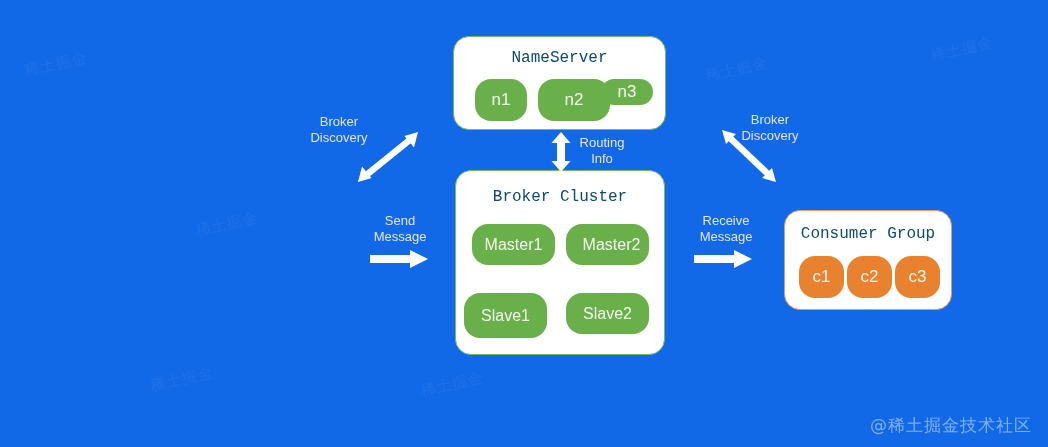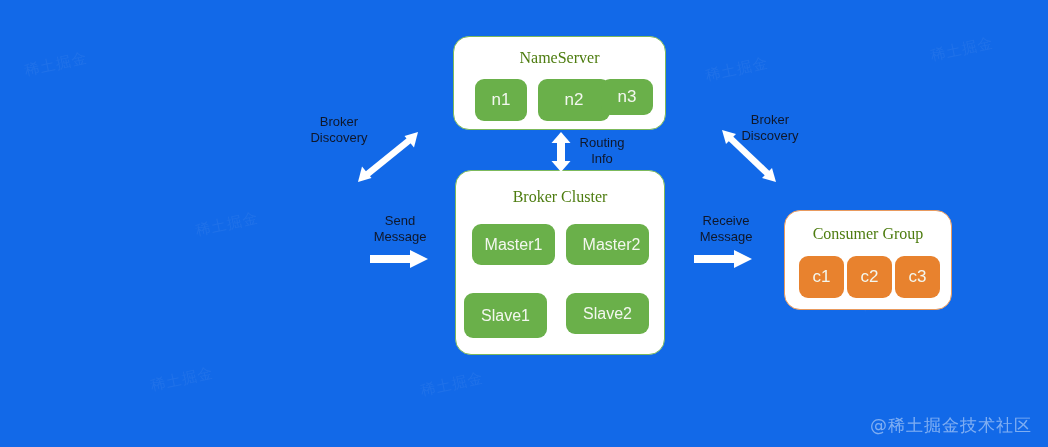--- a/index.html
+++ b/index.html
@@ -38,43 +38,43 @@
     box-sizing: border-box;
   }
   .panel.green-edge { border: 1.5px solid #7cb95c; }
   .panel.orange-edge { border: 1.5px solid #e89a5e; }
 
   .panel-title {
     position: absolute;
     left: 0;
     width: 100%;
     text-align: center;
-    color: #4d7c0f;
+    color: #0c4a6e;
     font-size: 16px;
-    font-family: Liberation Serif, serif;
+    font-family: Liberation Mono, monospace;
   }
 
   
   .chip {
     position: absolute;
-    border-radius: 9px;
+    border-radius: 16px;
     display: flex;
     align-items: center;
     justify-content: center;
     color: #f3f7ef;
     box-sizing: border-box;
     font-family: "Liberation Sans", sans-serif;
   }
   .chip.green { background: #6ab04a; }
   .chip.orange { background: #e8822e; }
 
   
   .arrow-label {
     position: absolute;
-    color: #0f172a;
+    color: #e5e5e5;
     font-size: 13px;
     line-height: 16px;
     text-align: center;
     font-family: "Liberation Sans", sans-serif;
     white-space: pre-line;
   }
   .arrow-svg { position: absolute; overflow: visible; }
 
   
   .corner-wm {
@@ -99,21 +99,21 @@
   <div class="bg-wm" style="left:705px; top:60px;">稀土掘金</div>
   <div class="bg-wm" style="left:930px; top:40px;">稀土掘金</div>
   <div class="bg-wm" style="left:480px; top:60px;">稀土掘金</div>
   <div class="bg-wm" style="left:195px; top:215px;">稀土掘金</div>
   <div class="bg-wm" style="left:860px; top:290px;">稀土掘金</div>
 
   <div class="panel green-edge" style="left:453px; top:36px; width:213px; height:94px;">
     <div class="panel-title" style="top:12px;">NameServer</div>
     <div class="chip green" style="left:21px; top:42px; width:52px; height:42px; font-size:17px;">n1</div>
     <div class="chip green" style="left:84px; top:42px; width:72px; height:42px; font-size:17px;">n2</div>
-    <div class="chip green" style="left:147px; top:42px; width:52px; height:36px; font-size:17px;">n3</div>
+    <div class="chip green" style="left:147px; top:42px; width:52px; height:26px; font-size:17px;">n3</div>
   </div>
 
   <div class="panel green-edge" style="left:455px; top:170px; width:210px; height:185px;">
     <div class="panel-title" style="top:17px;">Broker Cluster</div>
     <div class="chip green" style="left:16px;  top:53px;  width:83px; height:41px; font-size:16px;">Master1</div>
     <div class="chip green" style="left:110px; top:53px;  width:83px; height:41px; font-size:16px;padding-left:8px;">Master2</div>
     <div class="chip green" style="left:8px;  top:122px; width:83px; height:45px; font-size:16px;">Slave1</div>
     <div class="chip green" style="left:110px; top:122px; width:83px; height:41px; font-size:16px;">Slave2</div>
   </div>
 

